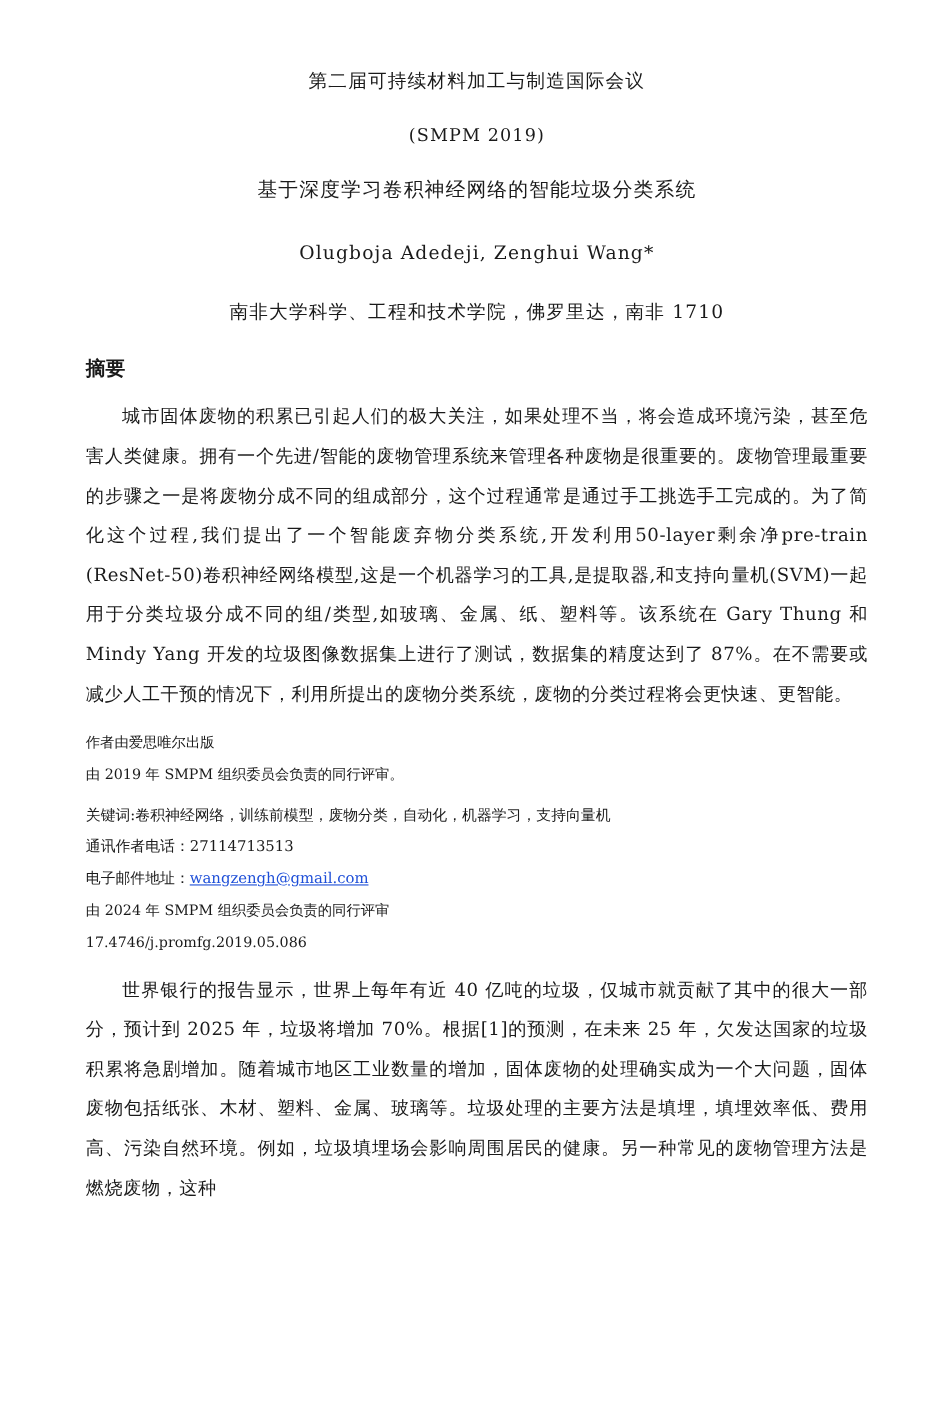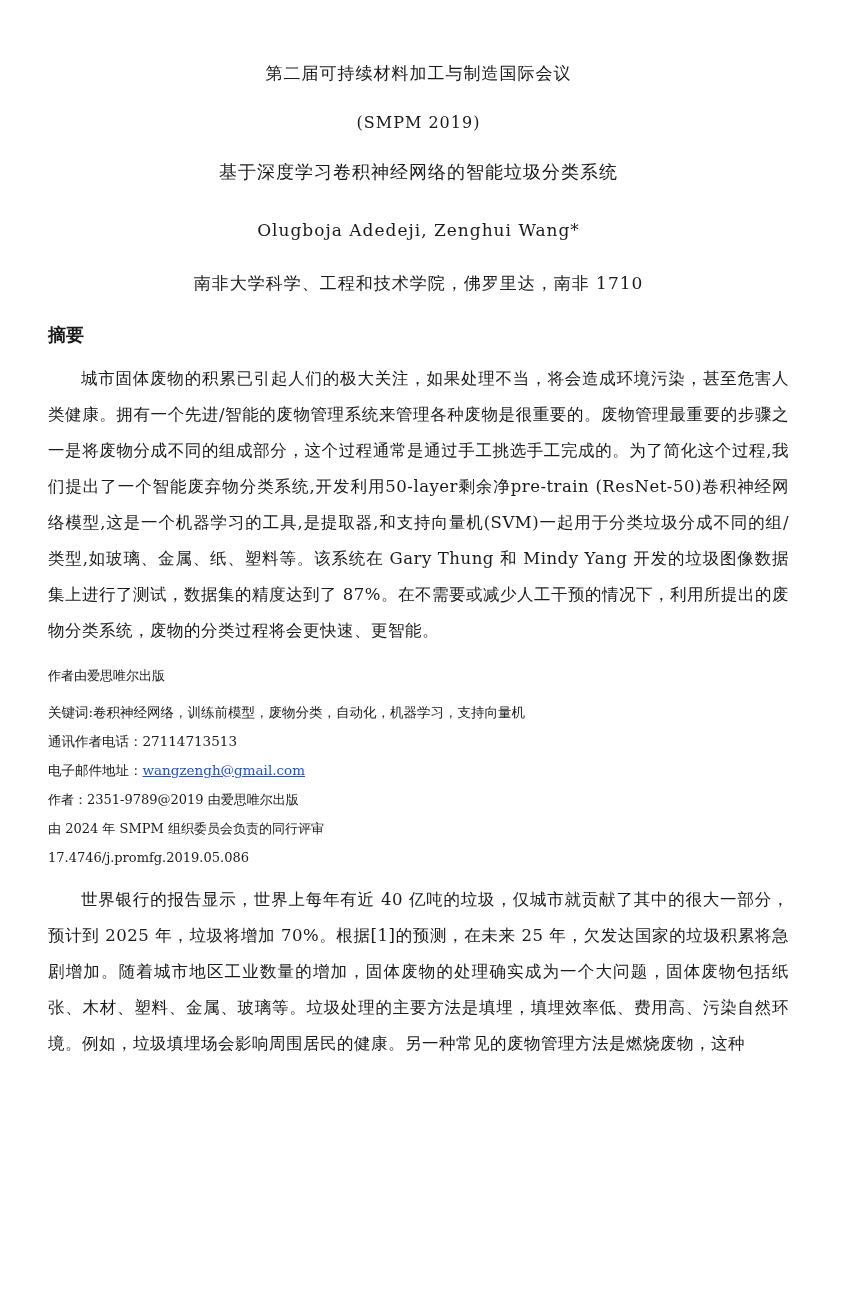--- a/index.html
+++ b/index.html
@@ -9,21 +9,21 @@
     height: 1294px;
     margin: 0 auto;
     font-family: "DejaVu Serif", "Liberation Serif", serif;
     color: #1a1a1a;
     overflow: hidden;
   }
   .page {
     width: 846px;
     height: 1294px;
     background: #ffffff;
-    padding: 62px 57px 0 48px;
+    padding: 62px 57px 0 78px;
   }
   
   .fm { text-align: center; }
   .conf-title {
     font-size: 17px;
     letter-spacing: 1px;
   }
   .conf-session {
     font-size: 16px;
     margin-top: 28px;
@@ -95,27 +95,27 @@
     <h1 class="paper-title">基于深度学习卷积神经网络的智能垃圾分类系统</h1>
     <div class="authors">Olugboja Adedeji, Zenghui Wang*</div>
     <div class="affiliation">南非大学科学、工程和技术学院，佛罗里达，南非 1710</div>
   </div>
 
   <h2 class="abstract-heading">摘要</h2>
   <p class="body-para">城市固体废物的积累已引起人们的极大关注，如果处理不当，将会造成环境污染，甚至危害人类健康。拥有一个先进/智能的废物管理系统来管理各种废物是很重要的。废物管理最重要的步骤之一是将废物分成不同的组成部分，这个过程通常是通过手工挑选手工完成的。为了简化这个过程,我们提出了一个智能废弃物分类系统,开发利用50-layer剩余净pre-train (ResNet-50)卷积神经网络模型,这是一个机器学习的工具,是提取器,和支持向量机(SVM)一起用于分类垃圾分成不同的组/类型,如玻璃、金属、纸、塑料等。该系统在 Gary Thung 和 Mindy Yang 开发的垃圾图像数据集上进行了测试，数据集的精度达到了 87%。在不需要或减少人工干预的情况下，利用所提出的废物分类系统，废物的分类过程将会更快速、更智能。</p>
 
   <div class="meta-block">
     <div class="meta-line">作者由爱思唯尔出版</div>
+    <div class="meta-line">由 2019 年 SMPM 组织委员会负责的同行评审。</div>
 
     <div class="meta-line mid meta-gap">关键词:卷积神经网络，训练前模型，废物分类，自动化，机器学习，支持向量机</div>
     <div class="meta-line mid">通讯作者电话：27114713513</div>
     <div class="meta-line mid">
       <span>电子邮件地址：</span><a class="email-link">wangzengh@gmail.com</a>
     </div>
 
-    <div class="meta-line">作者：2351-9789@2019 由爱思唯尔出版</div>
     <div class="meta-line">由 2024 年 SMPM 组织委员会负责的同行评审</div>
     <div class="meta-line">17.4746/j.promfg.2019.05.086</div>
   </div>
 
   <p class="body-para intro-para">世界银行的报告显示，世界上每年有近 40 亿吨的垃圾，仅城市就贡献了其中的很大一部分，预计到 2025 年，垃圾将增加 70%。根据[1]的预测，在未来 25 年，欠发达国家的垃圾积累将急剧增加。随着城市地区工业数量的增加，固体废物的处理确实成为一个大问题，固体废物包括纸张、木材、塑料、金属、玻璃等。垃圾处理的主要方法是填埋，填埋效率低、费用高、污染自然环境。例如，垃圾填埋场会影响周围居民的健康。另一种常见的废物管理方法是燃烧废物，这种</p>
 
 </div>
 
 </body></html>

